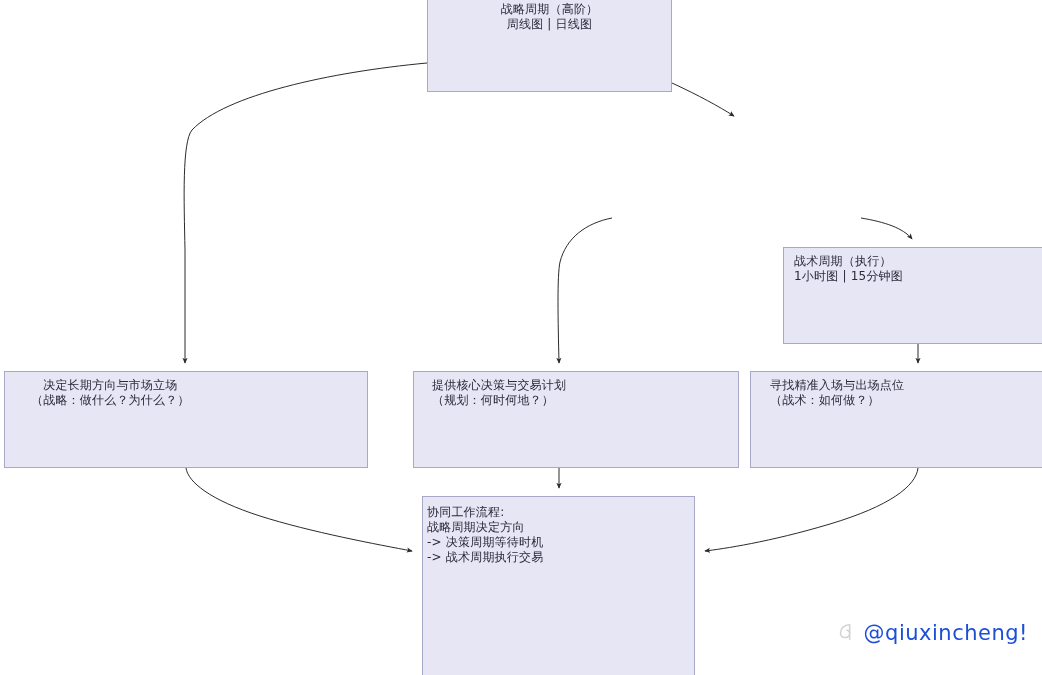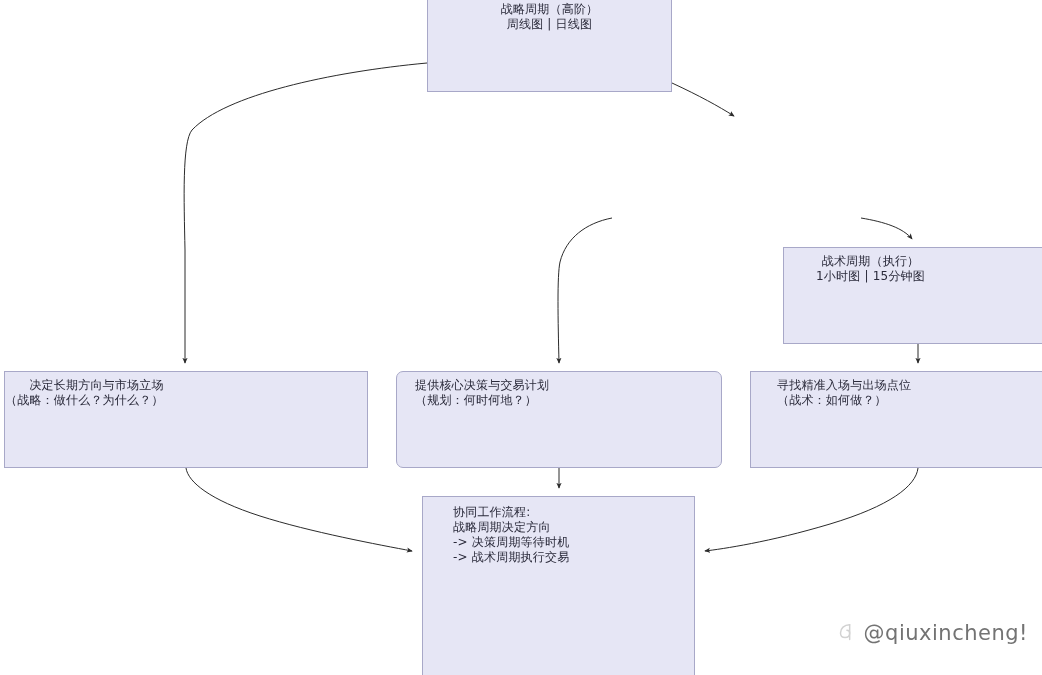--- a/index.html
+++ b/index.html
@@ -47,21 +47,21 @@
   .node-text.tight {
     top: 6px;
   }
   .watermark {
     position: absolute;
     right: 14px;
     bottom: 30px;
     display: flex;
     align-items: center;
     gap: 7px;
-    color: #737373;
+    color: #1d4ed8;
     font-size: 21px;
     letter-spacing: 0.5px;
     font-family: "DejaVu Sans", "Liberation Sans", sans-serif;
     user-select: none;
   }
   .watermark .wm-logo {
     display: inline-block;
     width: 22px;
     height: 22px;
   }
@@ -95,41 +95,41 @@
     <path d="M 918,468 C 916,486 890,506 830,524 C 770,542 722,549 705,551" fill="none" stroke="#2b2b2b" stroke-width="1" marker-end="url(#arrowhead)"></path>
   </svg>
 
   <div class="node" style="left:427px; top:-53px; width:245px; height:145px;">
     <div class="node-text" style="top:54px;">战略周期（高阶）
 周线图 | 日线图</div>
   </div>
 
 
   <div class="node" style="left:783px; top:247px; width:272px; height:97px;">
-    <div class="node-text tight" style="text-align:center; padding-left:32px; width:auto;">战术周期（执行）
+    <div class="node-text tight" style="text-align:left; padding-left:10px; width:auto;">战术周期（执行）
 1小时图 | 15分钟图</div>
   </div>
 
   <div class="node" style="left:4px; top:371px; width:364px; height:97px;">
-    <div class="node-text tight" style="text-align:right; width:auto;">决定长期方向与市场立场
+    <div class="node-text tight" style="text-align:center; padding-left:26px; width:auto;">决定长期方向与市场立场
 （战略：做什么？为什么？）</div>
   </div>
 
-  <div class="node" style="left:396px; top:371px; width:326px; height:97px;border-radius:7px;">
+  <div class="node" style="left:413px; top:371px; width:326px; height:97px;">
     <div class="node-text tight" style="text-align:left; padding-left:18px; width:auto;">提供核心决策与交易计划
 （规划：何时何地？）</div>
   </div>
 
   <div class="node" style="left:750px; top:371px; width:300px; height:97px;">
-    <div class="node-text tight" style="text-align:left; padding-left:26px; width:auto;">寻找精准入场与出场点位
+    <div class="node-text tight" style="text-align:left; padding-left:19px; width:auto;">寻找精准入场与出场点位
 （战术：如何做？）</div>
   </div>
 
   <div class="node" style="left:422px; top:496px; width:273px; height:181px;">
-    <div class="node-text tight" style="text-align:left; padding-left:30px; width:auto; top:8px;">协同工作流程:
+    <div class="node-text tight" style="text-align:left; padding-left:4px; width:auto; top:8px;">协同工作流程:
 战略周期决定方向
 -&gt; 决策周期等待时机
 -&gt; 战术周期执行交易</div>
   </div>
 
   <div class="watermark">
     <span class="wm-logo">
       <svg viewBox="0 0 24 24" width="22" height="22" xmlns="http://www.w3.org/2000/svg">
         <path d="M16 3 C10 3 6 7 6 12 C6 15 8 17 11 17 C14 17 16 15 16 12 C16 10 14.5 9 13 9" fill="none" stroke="#d2d2d2" stroke-width="1.6" stroke-linecap="round"></path>
         <path d="M16 3 L16 19" fill="none" stroke="#d2d2d2" stroke-width="1.6" stroke-linecap="round"></path>

